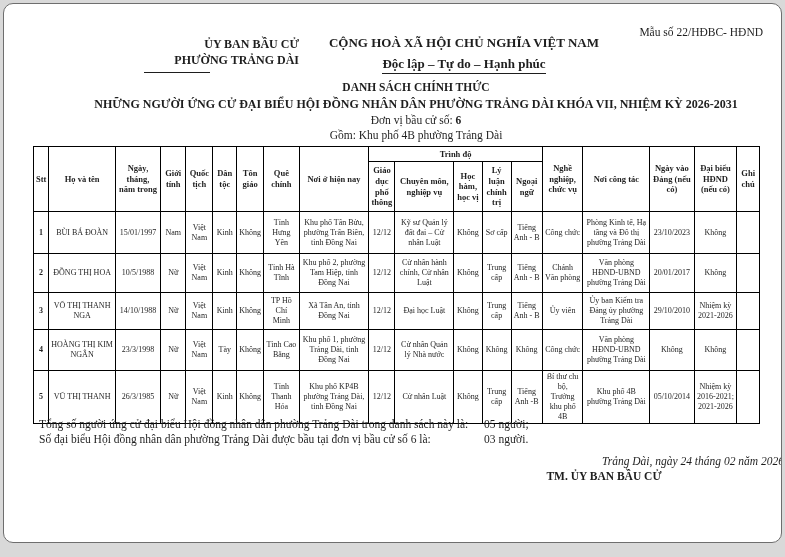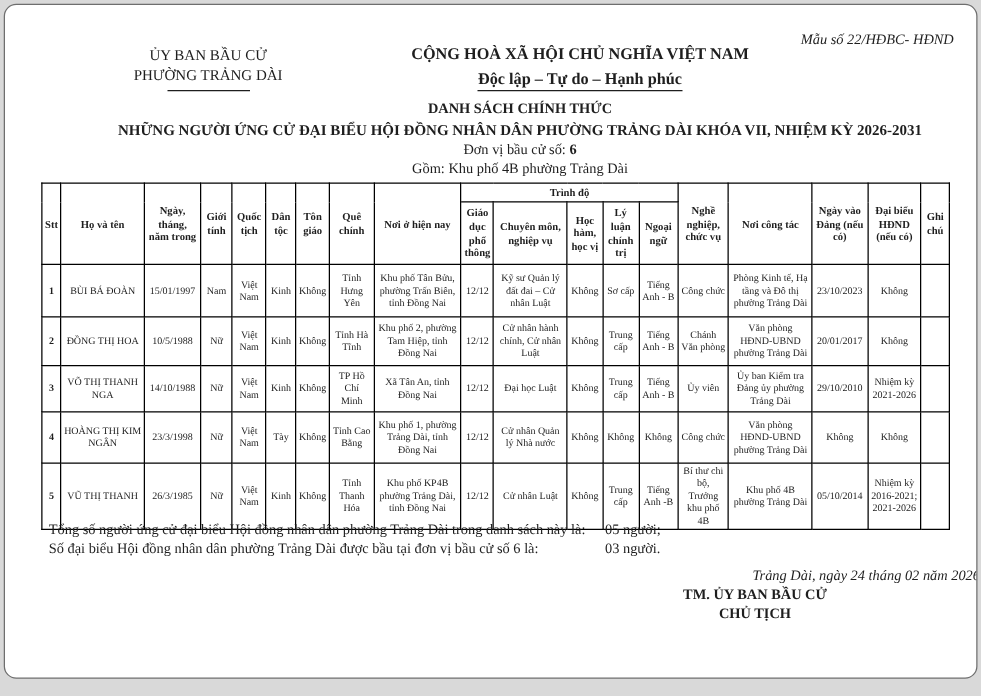--- a/index.html
+++ b/index.html
@@ -15,28 +15,27 @@
     position: absolute;
     left: 3px; top: 3px; right: 3px; bottom: 14px;
     background: #ffffff;
     border: 1px solid #6e6e6e;
     border-radius: 10px;
     overflow: hidden;
   }
   .form-number {
     position: absolute;
     top: 22px; right: 18px;
-    font-style: italic;
     font-size: 11.5px;
   }
   .org-block {
     position: absolute;
-    top: 33px; left: 40px; width: 245px;
-    text-align: center;
-    font-weight: normal;
+    top: 33px; left: 50px; width: 245px;
+    text-align: right;
+    font-weight: bold;
     font-size: 12px;
     line-height: 1.3;
   }
   .org-underline {
     width: 66px; height: 0;
     border-bottom: 1.5px solid #1e1e1e;
     margin: 4px auto 0 auto;
   }
   .national-block {
     position: absolute;
@@ -297,16 +296,15 @@
     </div>
     <div class="summary-row">
       <span class="summary-label">Số đại biểu Hội đồng nhân dân phường  Trảng Dài được bầu tại đơn vị bầu cử số 6 là:</span>
       <span class="summary-value">03 người.</span>
     </div>
   </div>
 
   <div class="signature">
     <div class="sig-date">Trảng Dài, ngày 24 tháng 02 năm 2026</div>
     <div class="sig-authority">TM. ỦY BAN BẦU CỬ</div>
-    <div class="sig-title">CHỦ TỊCH</div>
   </div>
 
 </div>
 
 </body></html>

